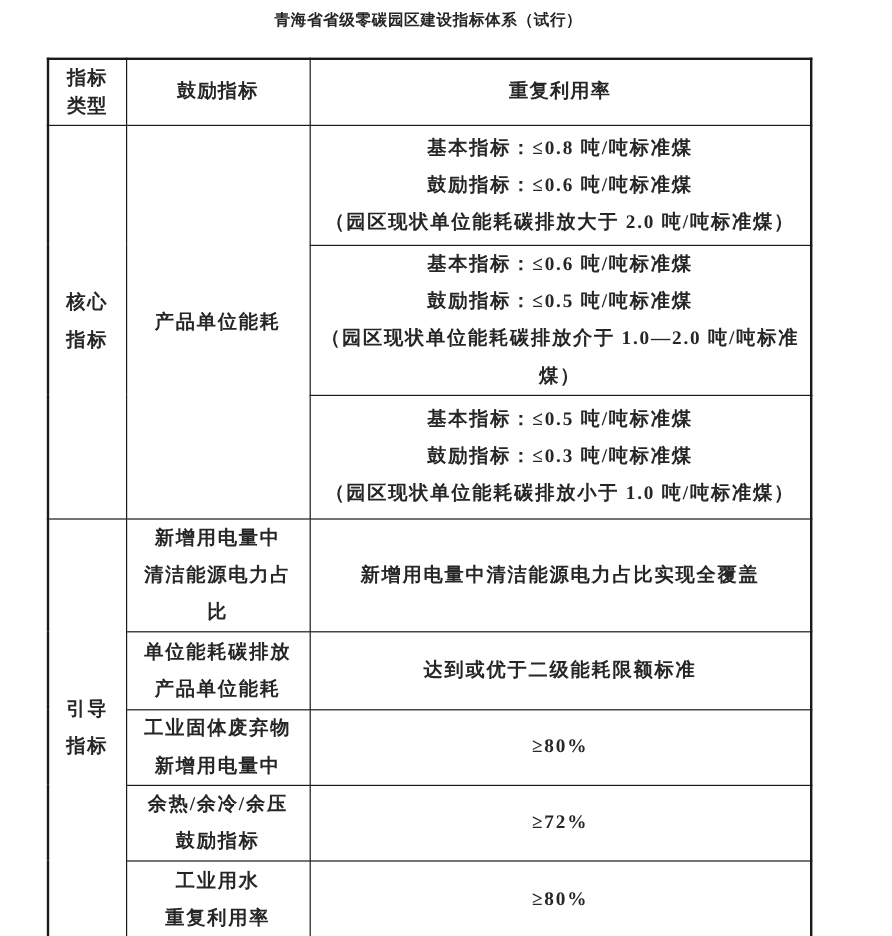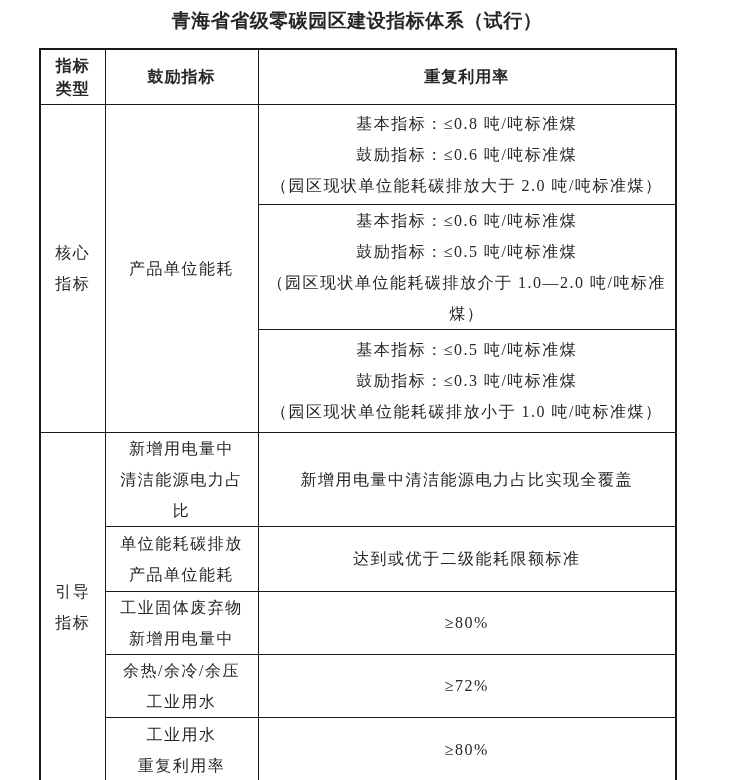--- a/index.html
+++ b/index.html
@@ -15,21 +15,21 @@
     font-family: "Liberation Serif", "DejaVu Serif", serif;
     color: #262626;
     overflow: hidden;
   }
   .doc-title {
     position: absolute;
     left: 39px;
     top: 8px;
     width: 636px;
     text-align: center;
-    font-size: 19px;
+    font-size: 13px;
     font-weight: bold;
     letter-spacing: 0.5px;
     white-space: nowrap;
   }
   table.indicator-table {
     position: absolute;
     left: 39px;
     top: 48px;
     width: 636px;
     border-collapse: collapse;
@@ -40,20 +40,21 @@
   .indicator-table td {
     border: 1px solid #1a1a1a;
     text-align: center;
     vertical-align: middle;
     font-size: 16px;
     padding: 0 3px;
     white-space: pre-line;
     line-height: 31px;
     letter-spacing: 1.5px;
     overflow: hidden;
+    font-weight: bold;
   }
   .indicator-table th {
     font-weight: bold;
     line-height: 23px;
     letter-spacing: 1px;
   }
   .lh23 { line-height: 23px; }
   .lh24 { line-height: 24px; }
   .lh28 { line-height: 28px; margin-top: 16px; }
 </style>
@@ -110,21 +111,21 @@
 产品单位能耗</td>
         <td>达到或优于二级能耗限额标准</td>
       </tr>
       <tr style="height:60px">
         <td class="lh24">工业固体废弃物
 新增用电量中</td>
         <td>≥80%</td>
       </tr>
       <tr style="height:58px">
         <td class="lh24">余热/余冷/余压
-工业用水</td>
+鼓励指标</td>
         <td>≥72%</td>
       </tr>
       <tr style="height:66px">
         <td>工业用水
 重复利用率</td>
         <td>≥80%</td>
       </tr>
     </tbody>
   </table>
 

